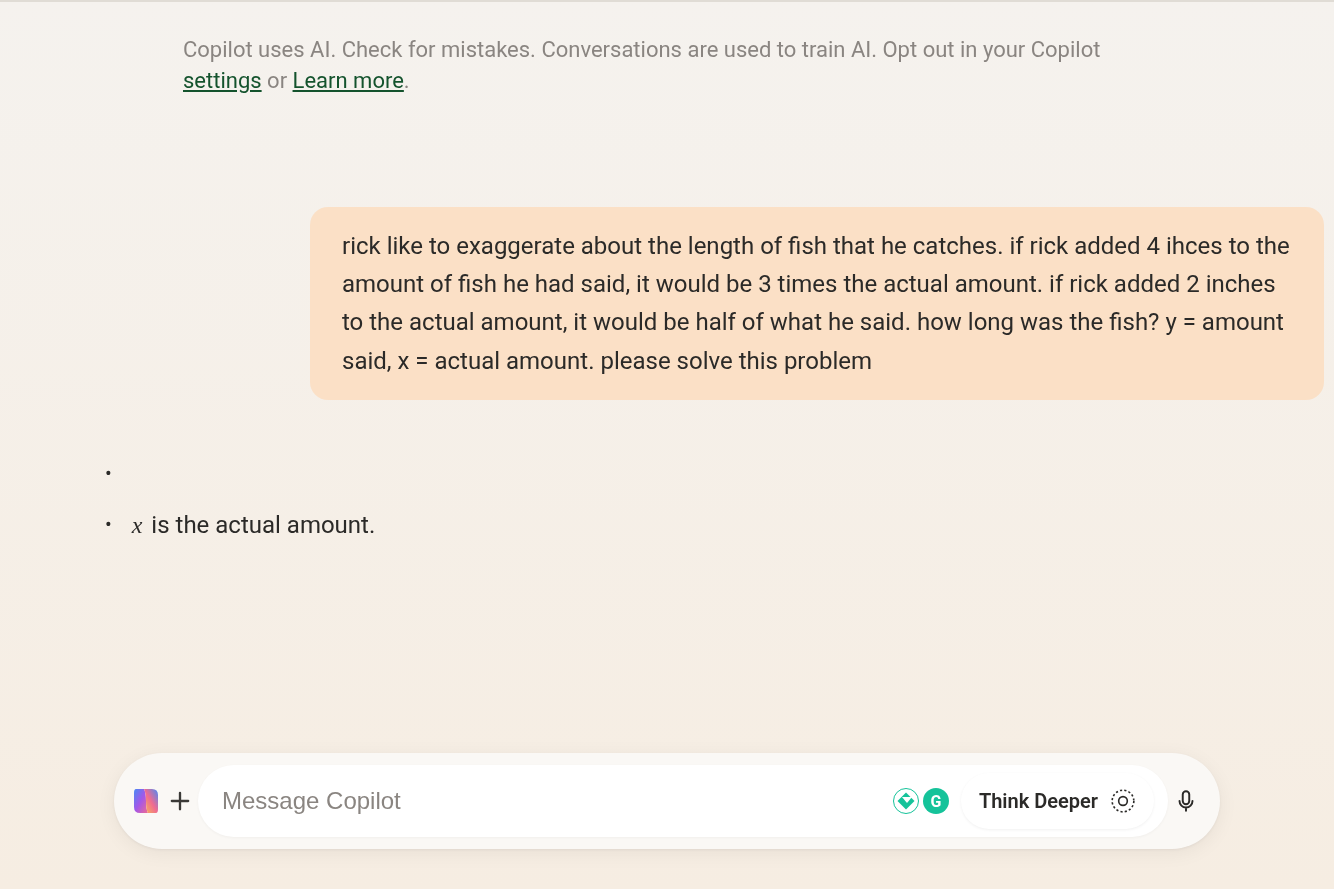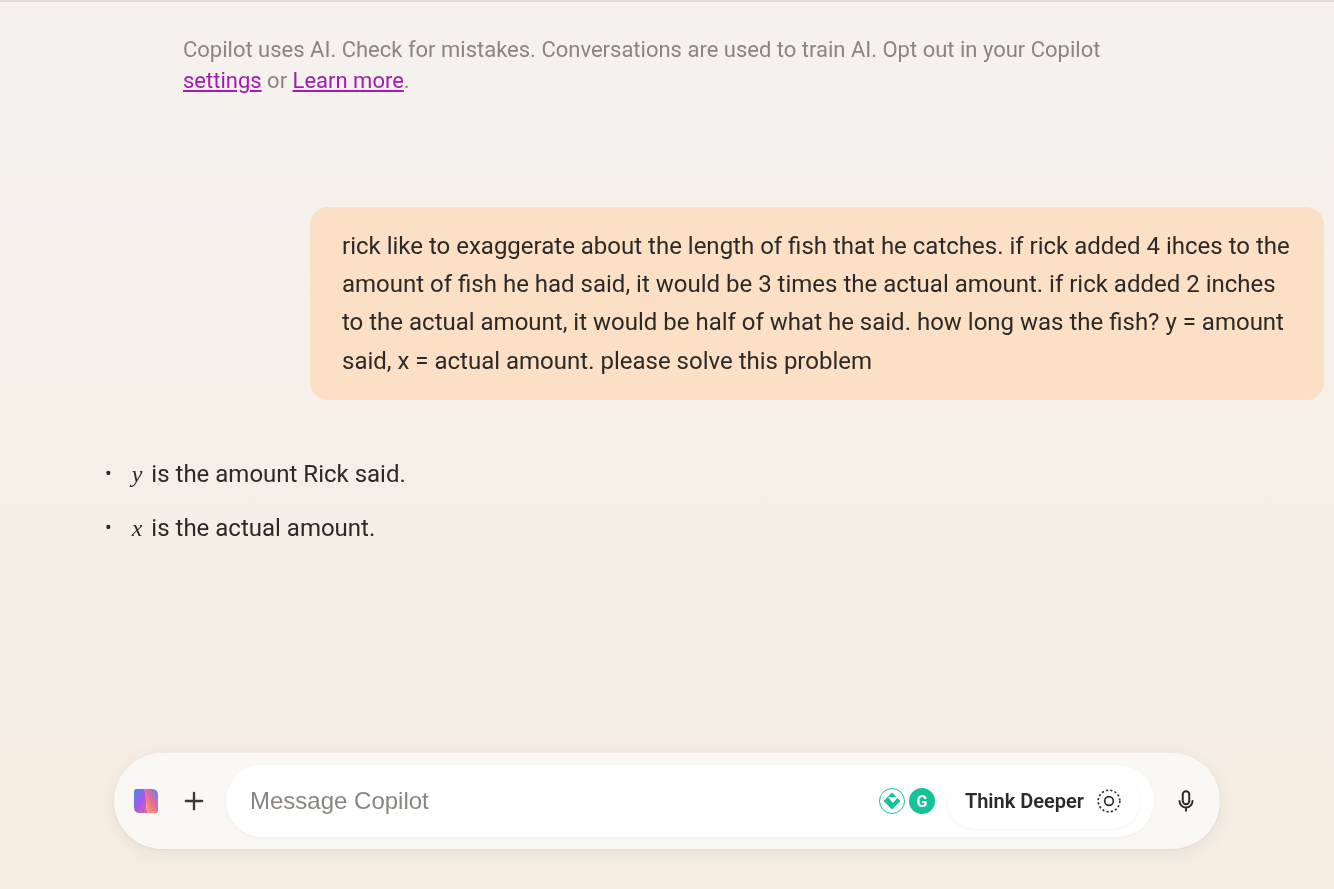--- a/index.html
+++ b/index.html
@@ -31,21 +31,21 @@
     }
     .disclaimer {
       font-size: 22px;
       color: #8a8581;
       line-height: 1.4;
       padding-left: 83px;
       padding-right: 60px;
       margin-bottom: 110px;
     }
     .disclaimer a {
-      color: #a21caf;
+      color: #14532d;
       text-decoration: underline;
     }
     .user-message {
       background: #fbe0c6;
       border-radius: 18px;
       padding: 20px 32px;
       margin-left: 210px;
       margin-right: -90px;
       font-size: 24px;
       line-height: 1.6;
@@ -91,21 +91,20 @@
       transform: translateX(-50%);
       width: 1106px;
     }
     .input-bar {
       background: #faf8f5;
       border-radius: 48px;
       display: flex;
       align-items: center;
       padding: 12px 16px;
       box-shadow: 0 4px 20px rgba(0,0,0,0.06), 0 1px 3px rgba(0,0,0,0.05);
-      gap: 14px;
     }
     .copilot-logo {
       width: 32px;
       height: 32px;
       flex-shrink: 0;
     }
     .plus-button {
       width: 36px;
       height: 36px;
       display: flex;
@@ -225,23 +224,20 @@
   </div>
 
   <div class="user-message">
     <span>rick like to exaggerate about the length of fish that he catches. if rick added 4 ihces to the amount of fish he had said, it would be 3 times the actual amount. if rick added 2 inches to the actual amount, it would be half of what he said. how long was the fish? y = amount said, x = actual amount. please solve this problem</span>
   </div>
 
   <div class="assistant-response">
     <ul>
       <li>
         <span class="bullet">•</span>
-        <span>
-          <span class="math-var">y</span><span> is the amount Rick said.</span>
-        </span>
       </li>
       <li>
         <span class="bullet">•</span>
         <span>
           <span class="math-var">x</span><span> is the actual amount.</span>
         </span>
       </li>
     </ul>
   </div>
 

